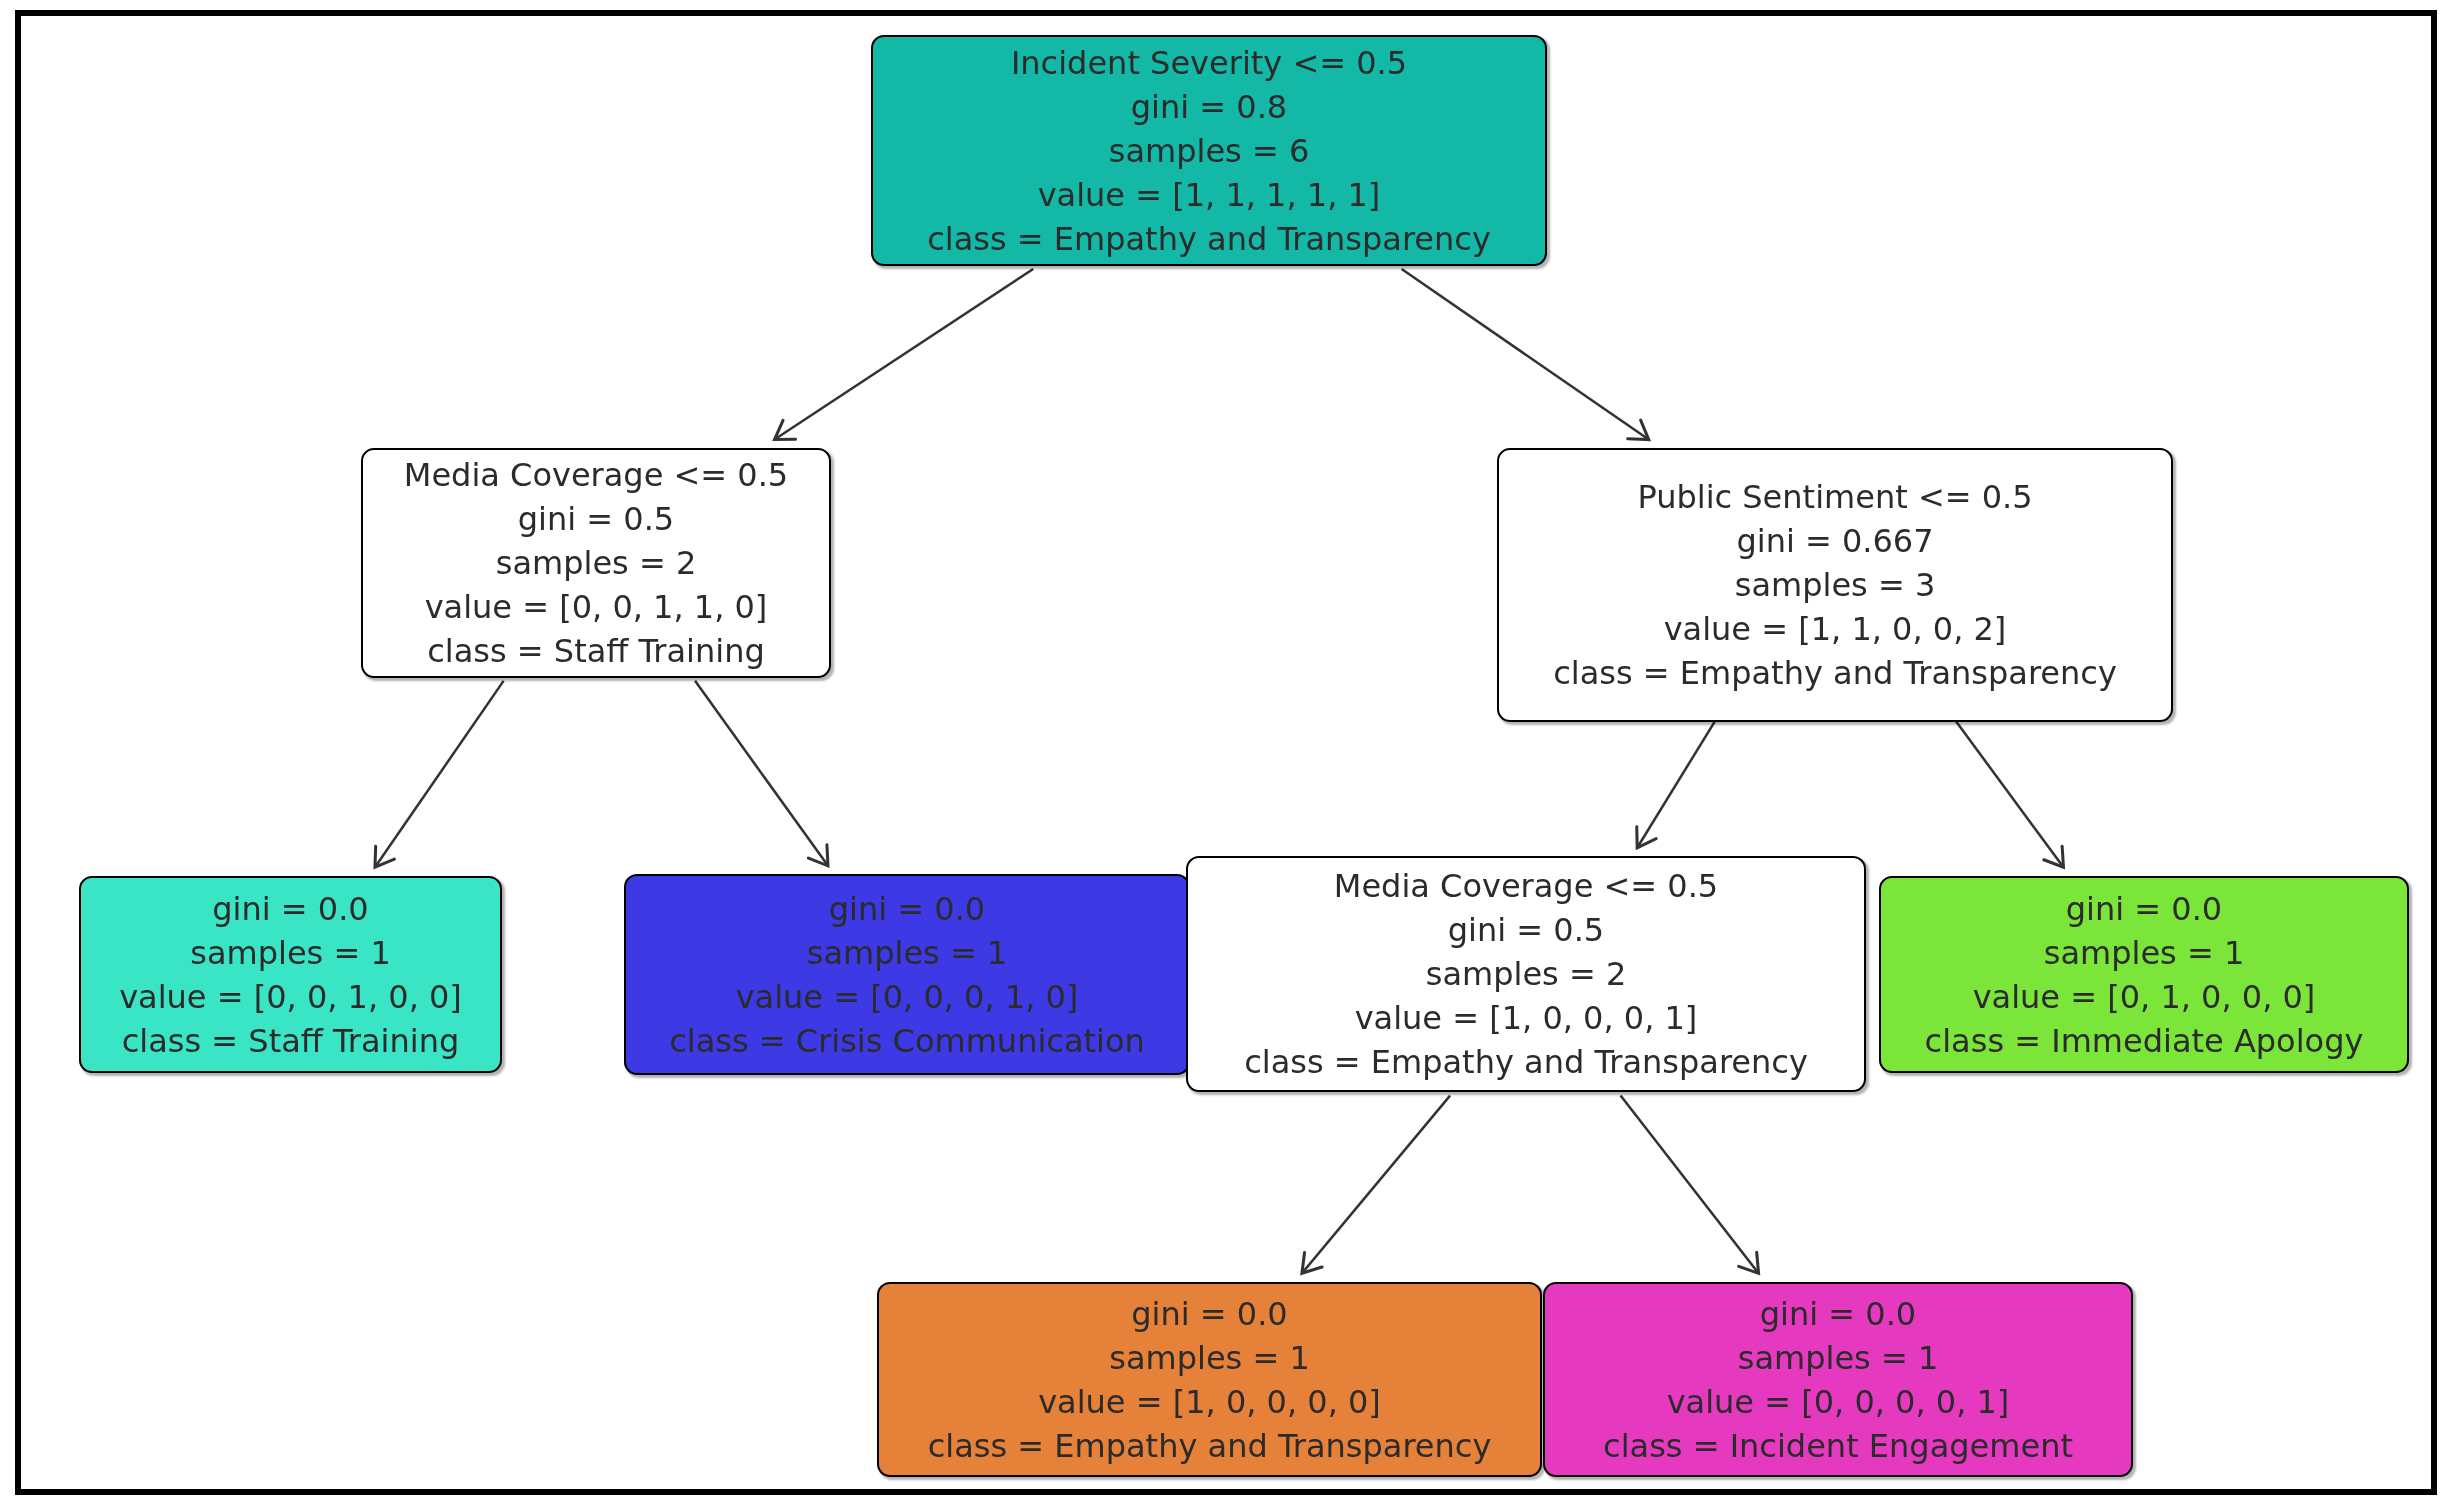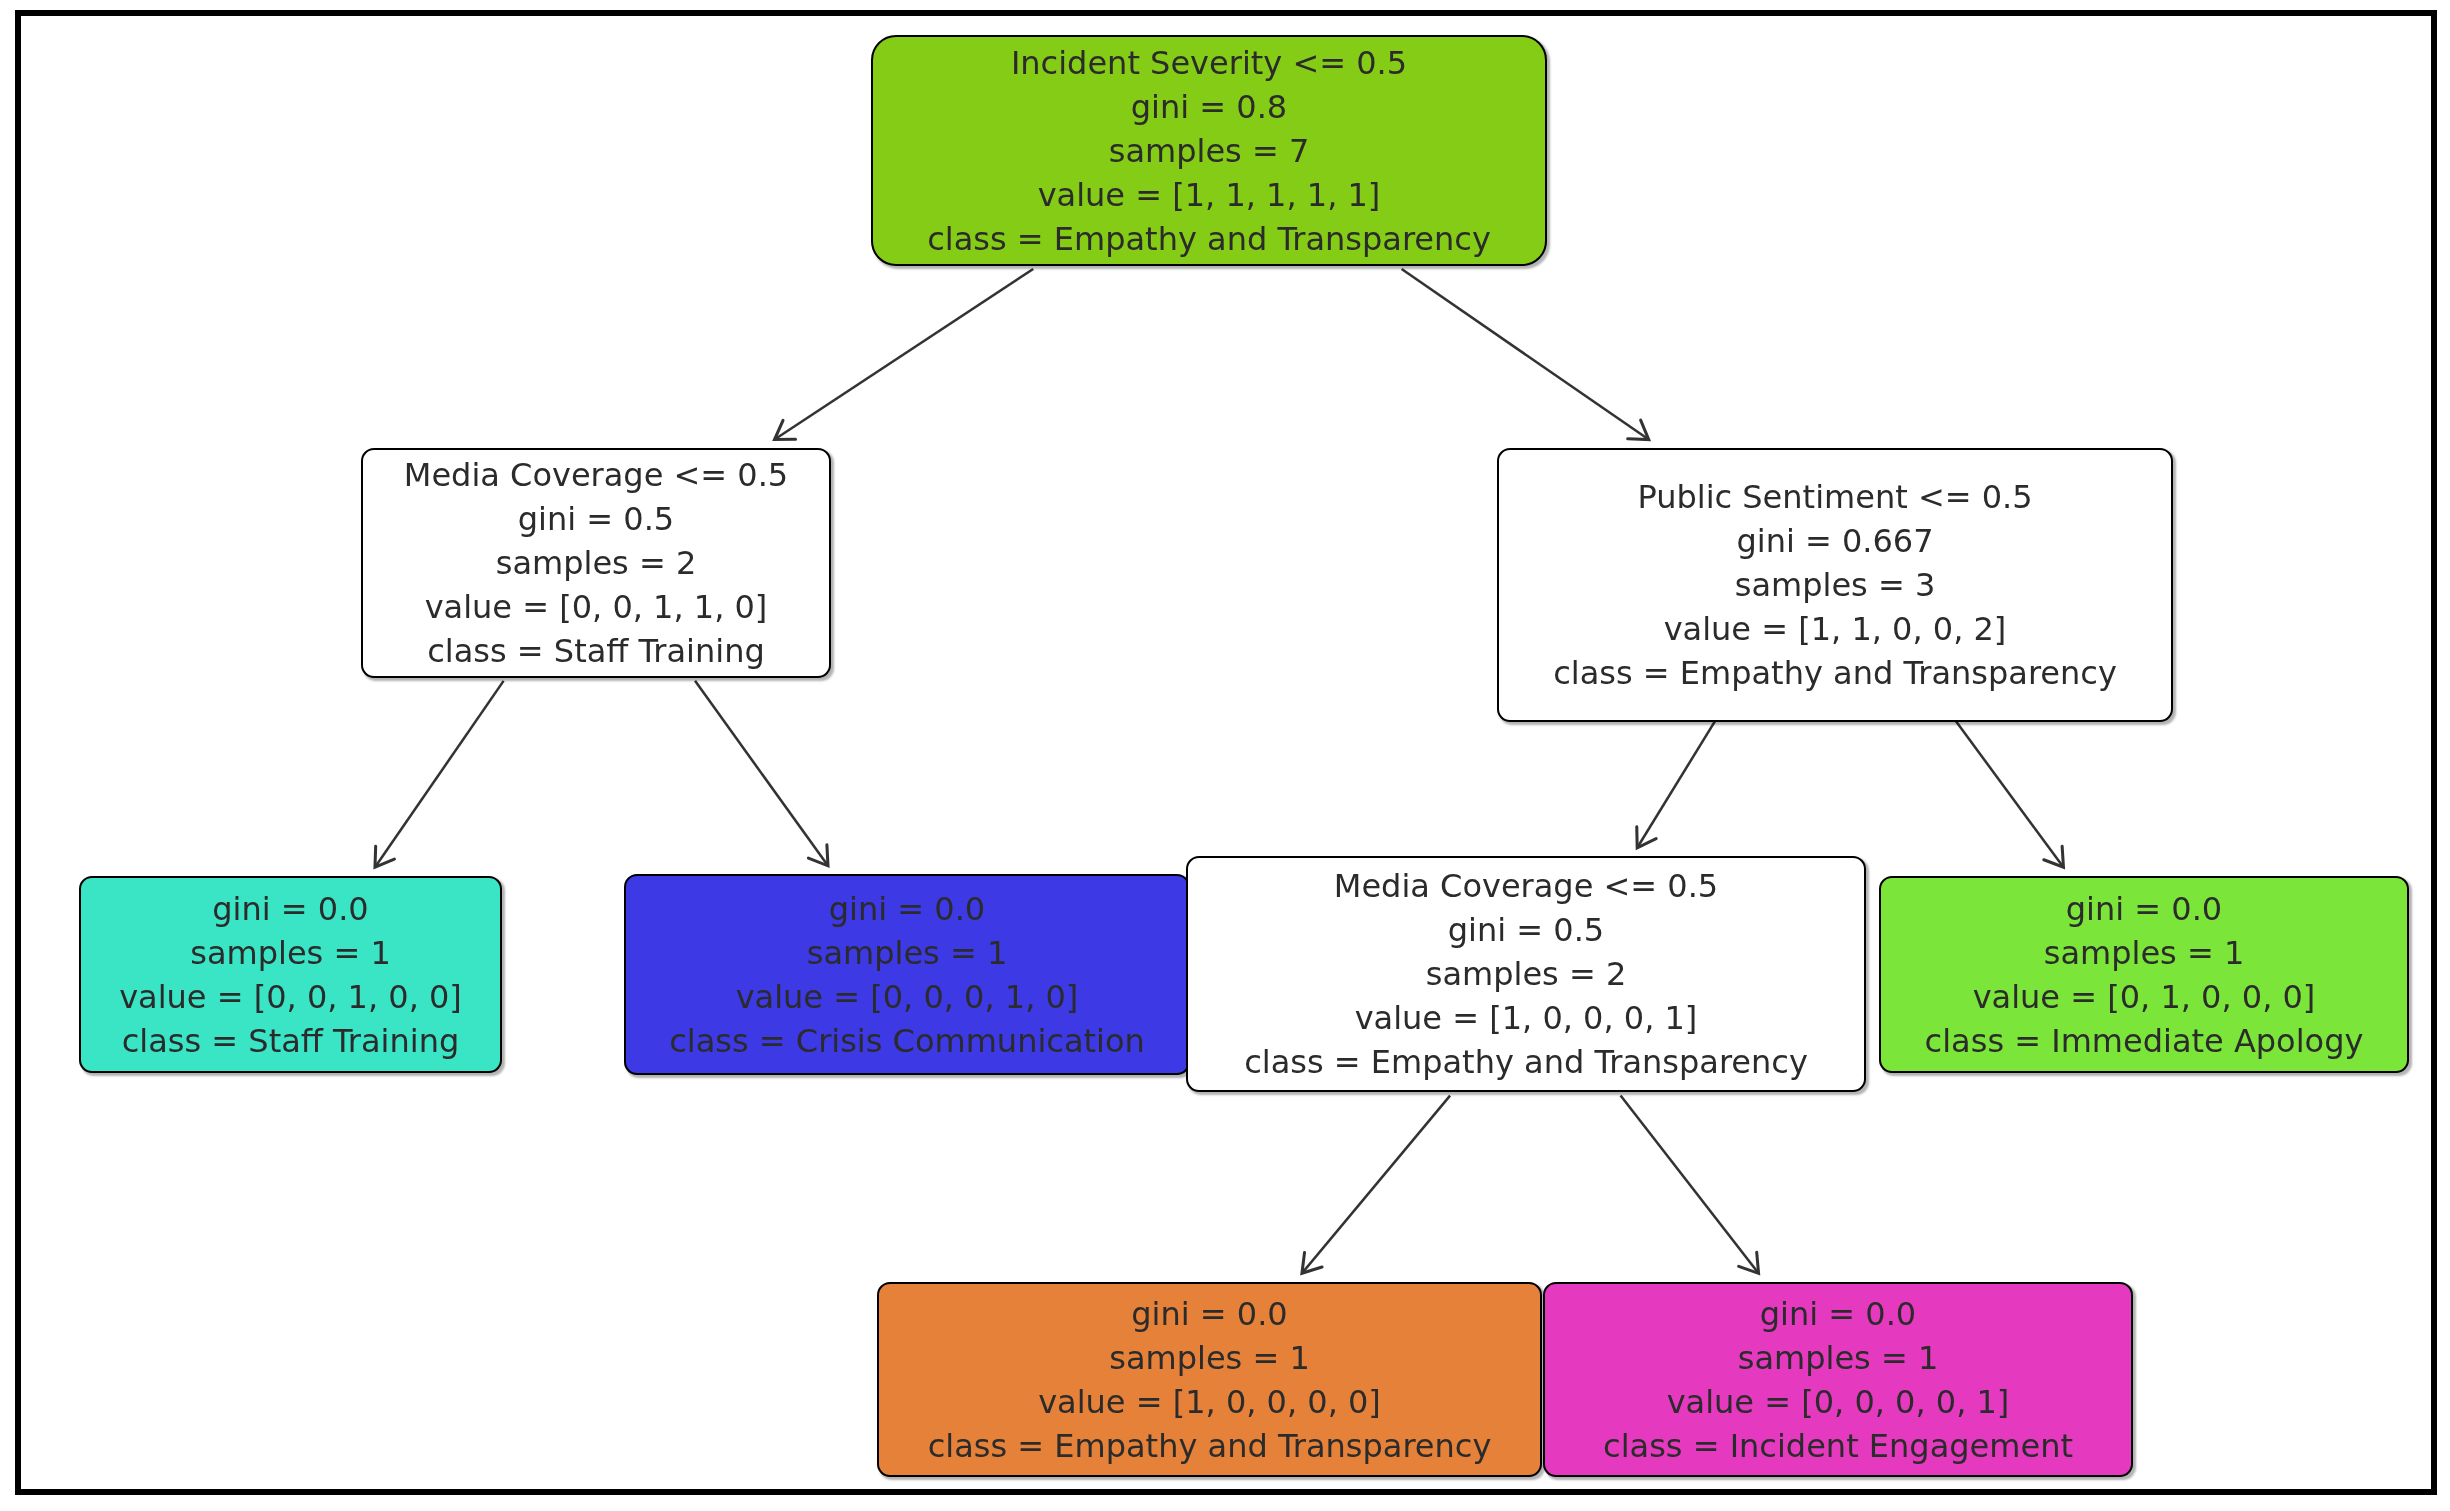--- a/index.html
+++ b/index.html
@@ -64,24 +64,24 @@
     <line class="edge" x1="1430" y1="372" x2="1072" y2="608" marker-end="url(#arrowhead)"></line>
     <line class="edge" x1="1940" y1="372" x2="2282" y2="608" marker-end="url(#arrowhead)"></line>
     <line class="edge" x1="697" y1="942" x2="519" y2="1200" marker-end="url(#arrowhead)"></line>
     <line class="edge" x1="962" y1="942" x2="1146" y2="1198" marker-end="url(#arrowhead)"></line>
     <line class="edge" x1="2408" y1="942" x2="2266" y2="1173" marker-end="url(#arrowhead)"></line>
     <line class="edge" x1="2666" y1="942" x2="2856" y2="1200" marker-end="url(#arrowhead)"></line>
     <line class="edge" x1="2007" y1="1516" x2="1802" y2="1762" marker-end="url(#arrowhead)"></line>
     <line class="edge" x1="2243" y1="1516" x2="2434" y2="1762" marker-end="url(#arrowhead)"></line>
   </svg>
 
-  <div class="node pos-root" style="background-color: #84cc16; border-radius: 25px;">
+  <div class="node pos-root" style="background-color: #14b8a6;">
     <span>Incident Severity &lt;= 0.5</span>
     <span>gini = 0.8</span>
-    <span>samples = 7</span>
+    <span>samples = 6</span>
     <span>value = [1, 1, 1, 1, 1]</span>
     <span>class = Empathy and Transparency</span>
   </div>
 
   <div class="node pos-l1" style="background-color: rgb(255, 255, 255);">
     <span>Media Coverage &lt;= 0.5</span>
     <span>gini = 0.5</span>
     <span>samples = 2</span>
     <span>value = [0, 0, 1, 1, 0]</span>
     <span>class = Staff Training</span>

